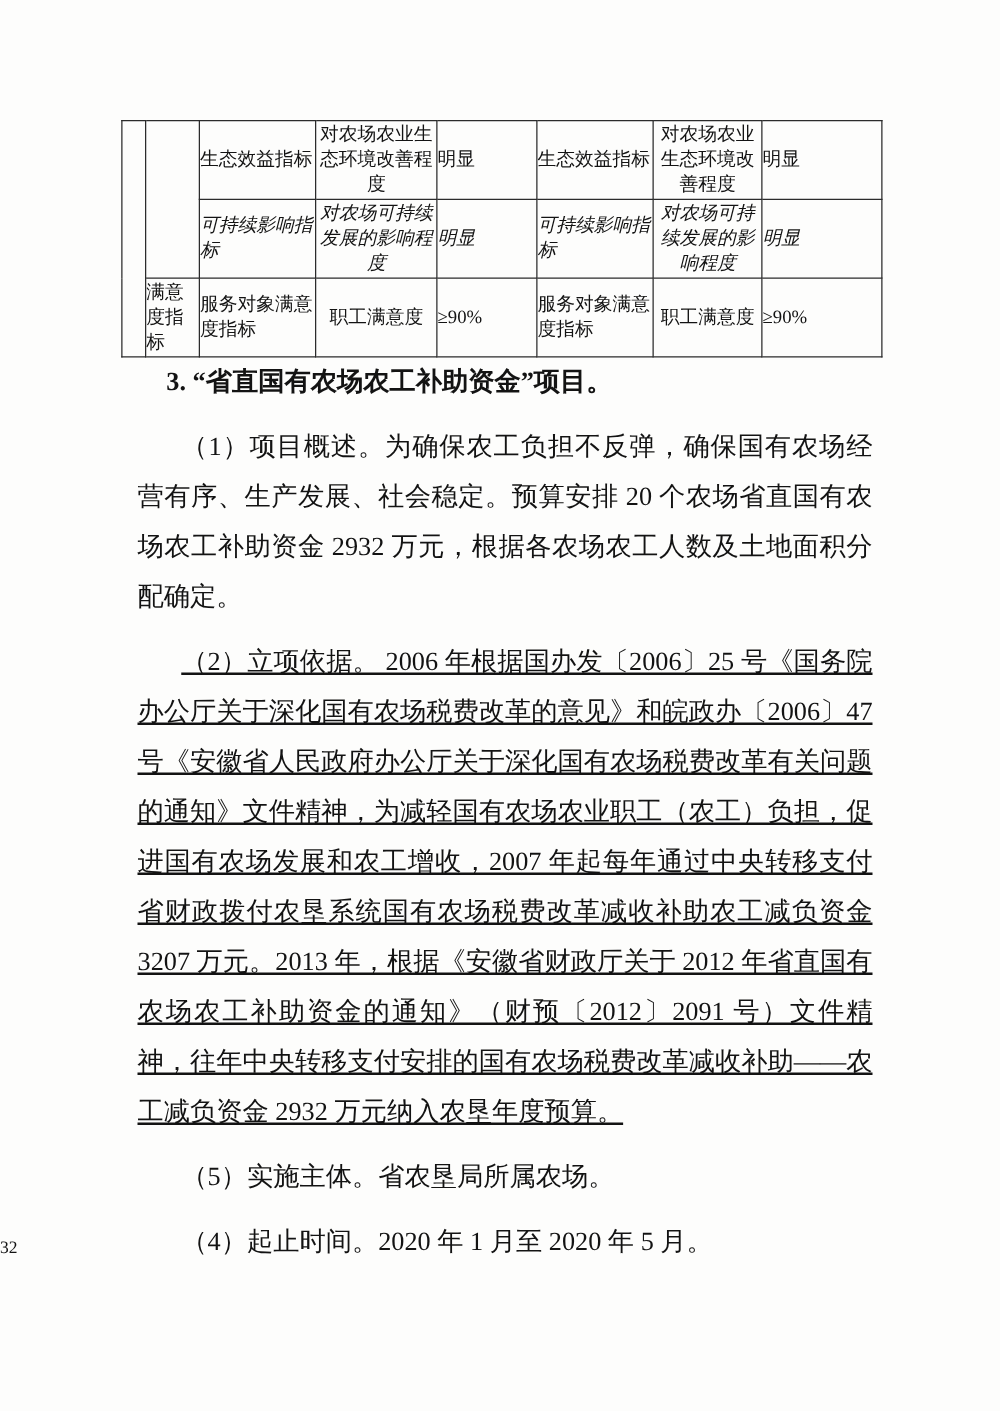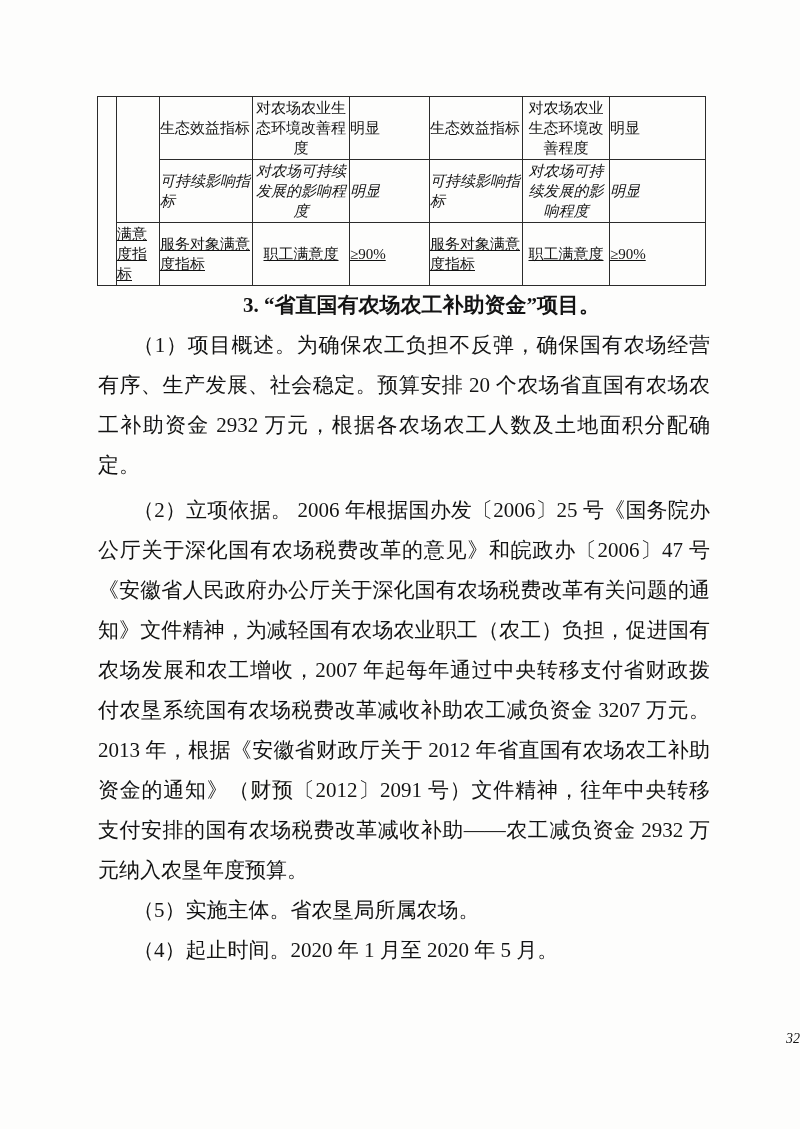--- a/index.html
+++ b/index.html
@@ -30,56 +30,55 @@
     border: 1px solid #2b2b2b;
     padding: 1px 0;
     vertical-align: middle;
     overflow: hidden;
     word-break: break-all;
   }
   td.cell-center { text-align: left; }
   td.cell-left   { text-align: center; padding-left: 2px; padding-right: 1px; }
   tr.row-1 { height: 61px; }
   tr.row-2 { height: 60px; font-style: italic; }
-  tr.row-3 { height: 55px; text-decoration: underline; }
+  tr.row-3 { height: 55px; }
 
   
   .content {
     position: absolute;
     left: 98px;
     top: 285px;
     width: 612px;
     font-size: 21px;
     line-height: 40px;
     text-align: justify;
     text-justify: inter-character;
   }
   .content .heading {
     margin: 0;
     font-size: 21px;
     font-weight: 700;
     text-indent: 35px;
-    text-align: center;
+    text-align: left;
   }
   .content p {
-    margin: 0;
+    margin: 12px;
     text-indent: 35px;
   }
-  .content p.gap-before { margin-top: 5px; }
+  .content p.gap-before { margin-top: 5px; text-decoration: underline; }
 
   
   .page-number {
     position: absolute;
-    top: 1031px;
+    top: 991px;
     left: 0;
     width: 100%;
-    text-align: right;
+    text-align: left;
     font-size: 14px;
     color: #131313;
-    font-style: italic;
   }
 </style>
 </head>
 <body>
 
 <div class="page">
 
   <table class="indicator-table">
     <colgroup>
       <col style="width:19px">

